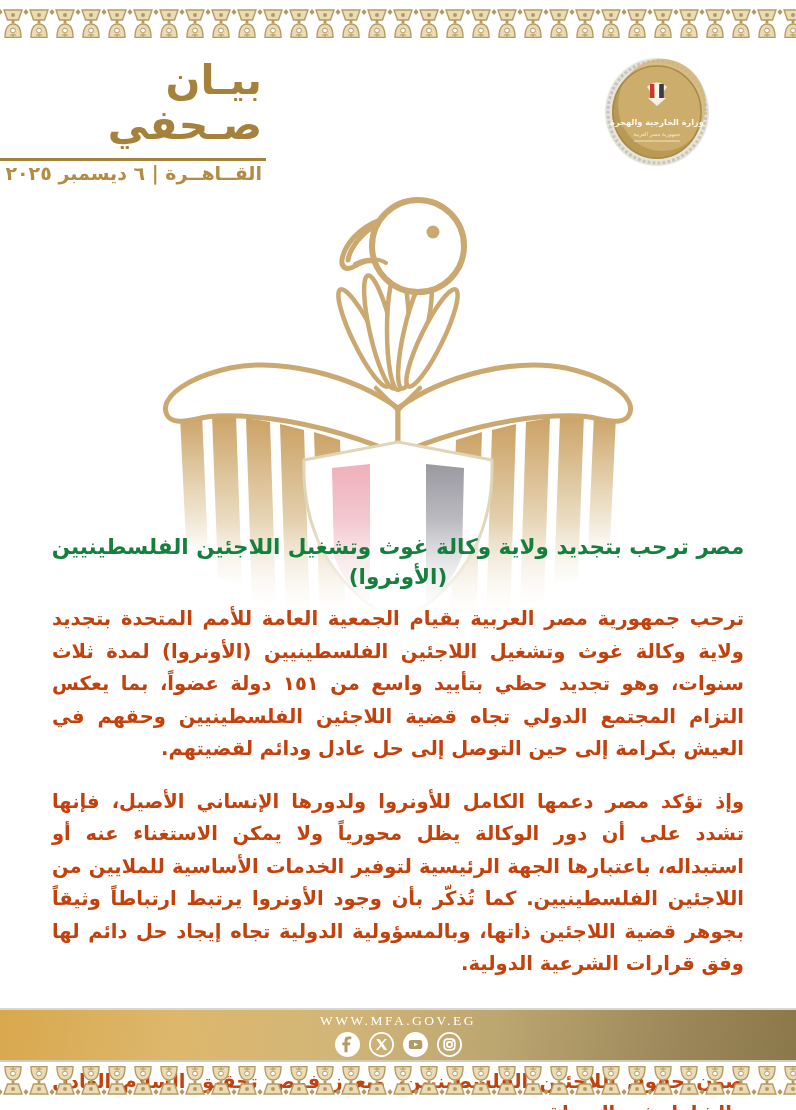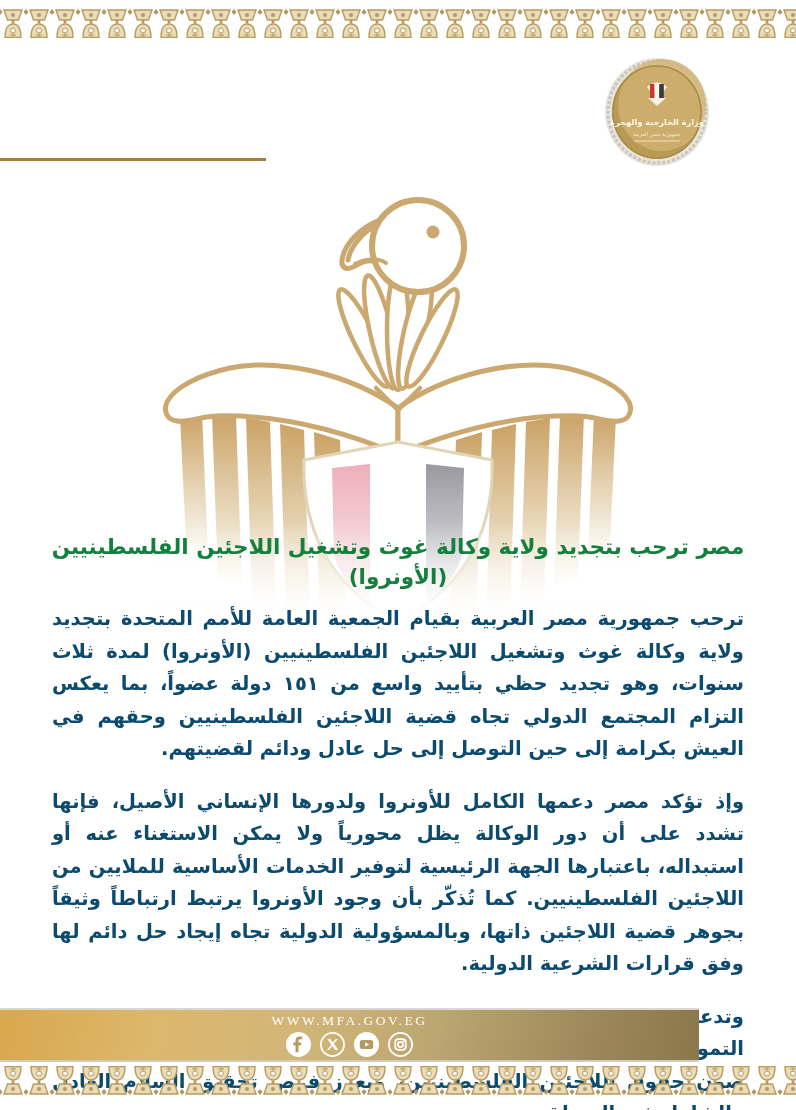--- a/index.html
+++ b/index.html
@@ -29,25 +29,25 @@
   
   .headline{
     position:absolute; top:532px; left:40px; width:716px; margin:0;
     direction:rtl; text-align:center;
     font-size:21.5px; font-weight:bold; color:#15803d; line-height:1.4;
   }
   
   .body-text{position:absolute; top:603px; left:52px; width:692px; direction:rtl;}
   .body-text p{
     margin:0 0 20px 0; text-align:justify; text-align-last:right;
-    font-size:19.5px; line-height:32.5px; font-weight:bold; color:#0c4a6e;
+    font-size:19.5px; line-height:32.5px; font-weight:bold; color:#c2410c;
   }
   
   .gold-bar{
-    position:absolute; top:1008px; left:0; width:699px; height:54px;
+    position:absolute; top:1008px; left:0; width:796px; height:54px;
     background:linear-gradient(99deg,#D8A84D 0%,#DDB76C 22%,#D2B678 42%,#BCA671 62%,#9B875A 85%,#8A774A 100%);
     border-top:2px solid #D9D7CF; border-bottom:2px solid #CFCCC2;
     box-sizing:border-box; display:flex; flex-direction:column; align-items:center; justify-content:flex-start;
   }
   .site-url{
     margin-top:3px; font-family:"Liberation Serif", serif; font-size:13.5px;
     letter-spacing:2.5px; color:#ffffff;
   }
   .social-row{display:flex; gap:7px; margin-top:2px;}
   .social-row svg{display:block; cursor:pointer;}
@@ -96,20 +96,24 @@
         <stop offset=".55" stop-color="#C3A express"></stop>
           <stop offset=".55" stop-color="#C3A express"></stop>
         <stop offset=".6" stop-color="#C2A express"></stop>
           <stop offset=".6" stop-color="#C2A16A"></stop>
         <stop offset="1" stop-color="#9E8040"></stop>
       </radialGradient>
     </defs>
     <rect width="796" height="30" fill="url(#egy)"></rect>
   </svg>
 
+  <div class="title-block">
+    <h1 class="press-title">بيـان صـحفي</h1>
+    <div class="press-date">القــاهــرة | ٦ ديسمبر ٢٠٢٥</div>
+  </div>
   <div class="header-rule"></div>
 
   <svg class="seal" viewBox="0 0 106 110" xmlns="http://www.w3.org/2000/svg">
     <ellipse cx="53" cy="55" rx="52" ry="54" fill="#E7E4DD"></ellipse>
     <ellipse cx="53" cy="55" rx="49" ry="51" fill="none" stroke="#C9C5BB" stroke-width="3" stroke-dasharray="3,2"></ellipse>
     <ellipse cx="53" cy="55" rx="45" ry="47" fill="#B99A55"></ellipse>
     <ellipse cx="53" cy="55" rx="44" ry="46" fill="#C7A citizens" opacity="0"></ellipse>
     <ellipse cx="58" cy="48" rx="44" ry="46" fill="#D2B272" opacity=".8"></ellipse>
     <ellipse cx="53" cy="55" rx="44" ry="46" fill="none" stroke="#A98B4A" stroke-width="1.5"></ellipse>
 

